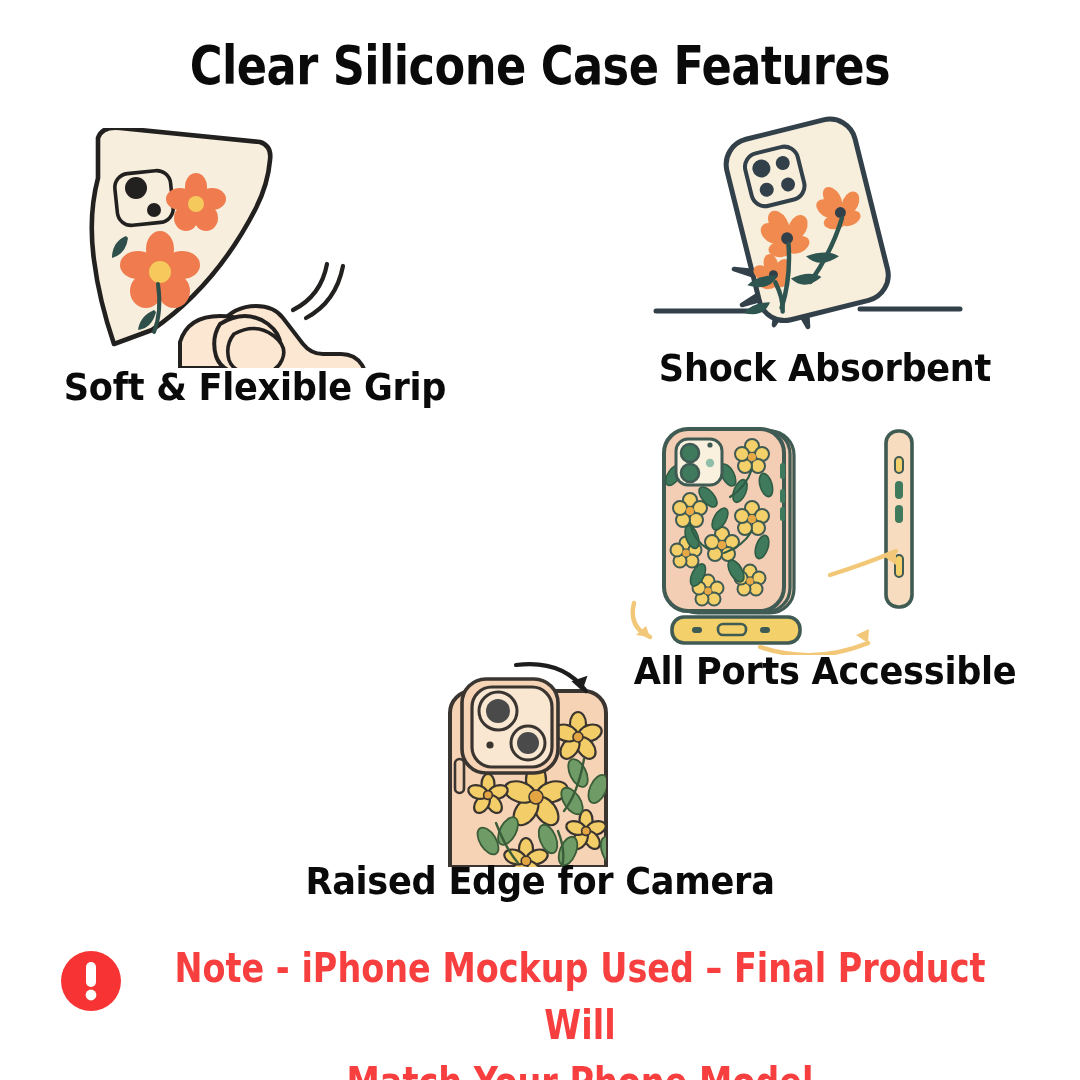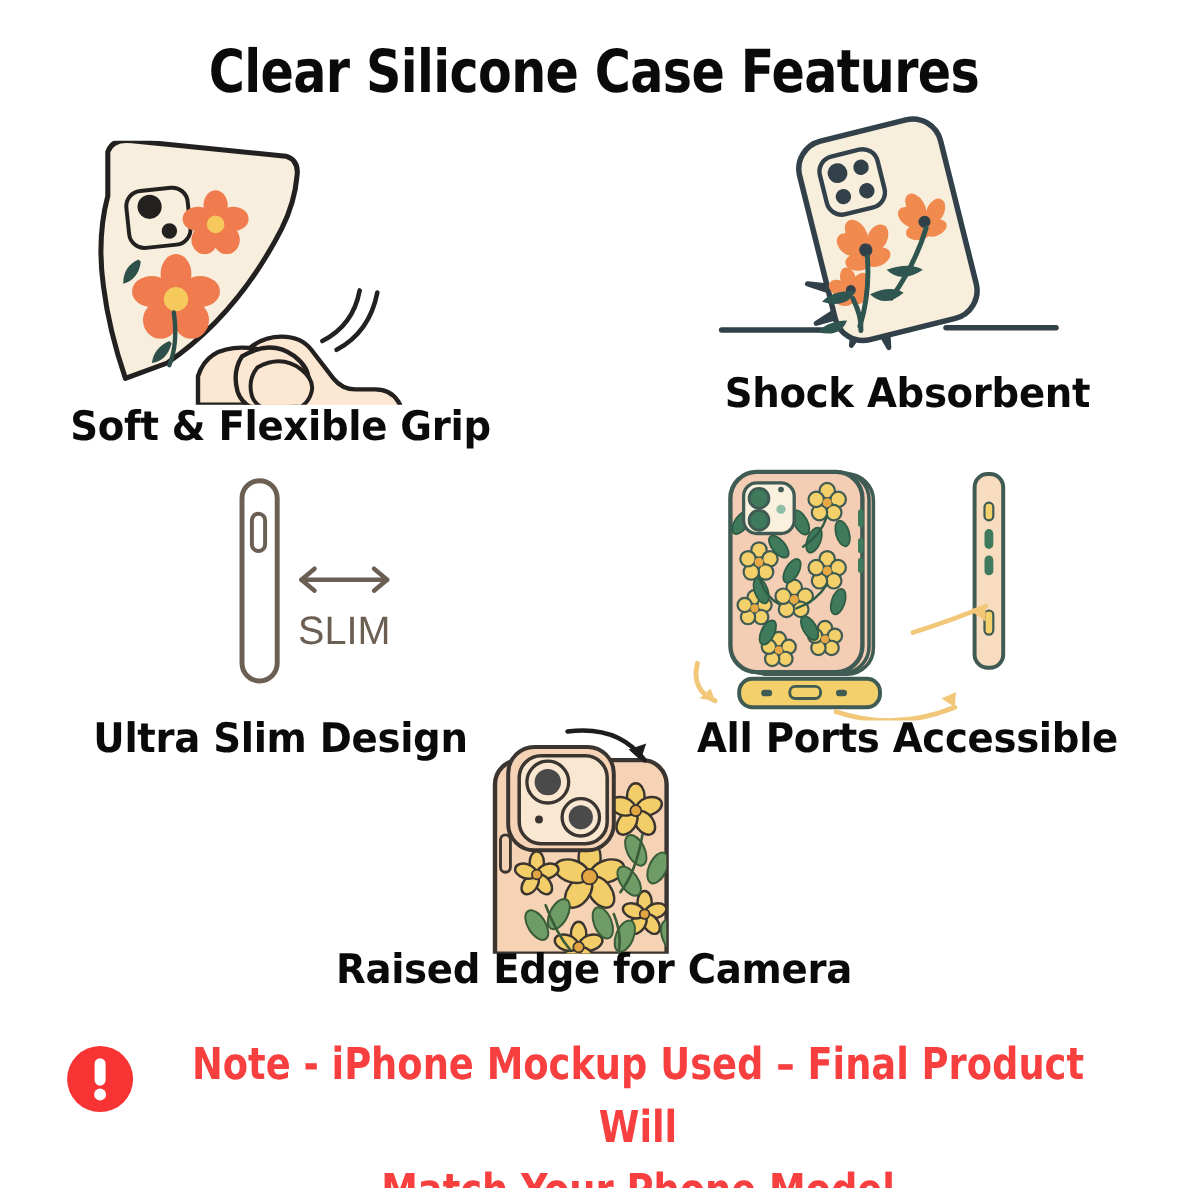--- a/index.html
+++ b/index.html
@@ -52,21 +52,21 @@
     font-size: 37px;
     font-weight: 700;
     color: #0a0a0a;
     letter-spacing: -0.3px;
     white-space: nowrap;
     font-family: "DejaVu Sans", "Liberation Sans", sans-serif;
     transform: scaleX(0.95);
   }
 
   #f-grip      { left: 30px;  top: 128px;  width: 450px; height: 290px; }
-  #f-shock     { left: 600px; top: 104px;  width: 450px; height: 290px; }
+  #f-shock     { left: 600px; top: 115px;  width: 450px; height: 290px; }
   #f-slim      { left: 30px;  top: 425px;  width: 450px; height: 290px; }
   #f-ports     { left: 600px; top: 415px;  width: 450px; height: 290px; }
   #f-camera    { left: 290px; top: 655px;  width: 500px; height: 270px; }
 
   #lbl-grip    { left: 0;   top: 238px; width: 450px; }
   #lbl-shock   { left: 0;   top: 232px; width: 450px; }
   #lbl-slim    { left: 0;   top: 225px; width: 450px; }
   #lbl-ports   { left: 0;   top: 235px; width: 450px; }
   #lbl-camera  { left: 0;   top: 205px; width: 500px; }
 
@@ -227,36 +227,20 @@
           <path d="M196 140 q22 -2 32 8 q-22 8 -32 -8 z"></path>
           <path d="M176 158 q20 -4 30 6 q-20 10 -30 -6 z"></path>
           <path d="M164 152 q-20 -6 -32 2 q20 12 32 -2 z"></path>
           <path d="M150 176 q-18 -4 -28 4 q18 10 28 -4 z"></path>
         </g>
       </g>
     </svg>
     <div class="feature-label" id="lbl-shock">Shock Absorbent</div>
   </div>
 
-  <div class="feature" id="f-slim">
-    <svg class="feature-art" width="450" height="230" viewBox="0 0 450 230">
-
-      <rect x="190" y="12" width="32" height="182" rx="16" fill="#ffffff" stroke="#6b5f53" stroke-width="4.5"></rect>
-      <rect x="199" y="42" width="12" height="34" rx="6" fill="#ffffff" stroke="#6b5f53" stroke-width="3.6"></rect>
-
-      <g stroke="#6b5f53" stroke-width="4" fill="none" stroke-linecap="round" stroke-linejoin="round">
-        <line x1="244" y1="102" x2="322" y2="102"></line>
-        <polyline points="256,92 244,102 256,112"></polyline>
-        <polyline points="310,92 322,102 310,112"></polyline>
-      </g>
-
-      <text x="283" y="160" text-anchor="middle" font-family="Liberation Sans, sans-serif" font-size="36" fill="#6b5f53">SLIM</text>
-    </svg>
-    <div class="feature-label" id="lbl-slim">Ultra Slim Design</div>
-  </div>
 
   <div class="feature" id="f-camera">
     <svg class="feature-art" width="500" height="212" viewBox="0 0 500 212">
       <defs>
         <clipPath id="clip-cam-body">
           <path d="M182 36 h112 a22 22 0 0 1 22 22 v154 h-156 v-154 a22 22 0 0 1 22 -22 z"></path>
         </clipPath>
       </defs>
 
       <path d="M182 36 h112 a22 22 0 0 1 22 22 v154 h-156 v-154 a22 22 0 0 1 22 -22 z" fill="#f7d3b6" stroke="#3a3530" stroke-width="4"></path>

